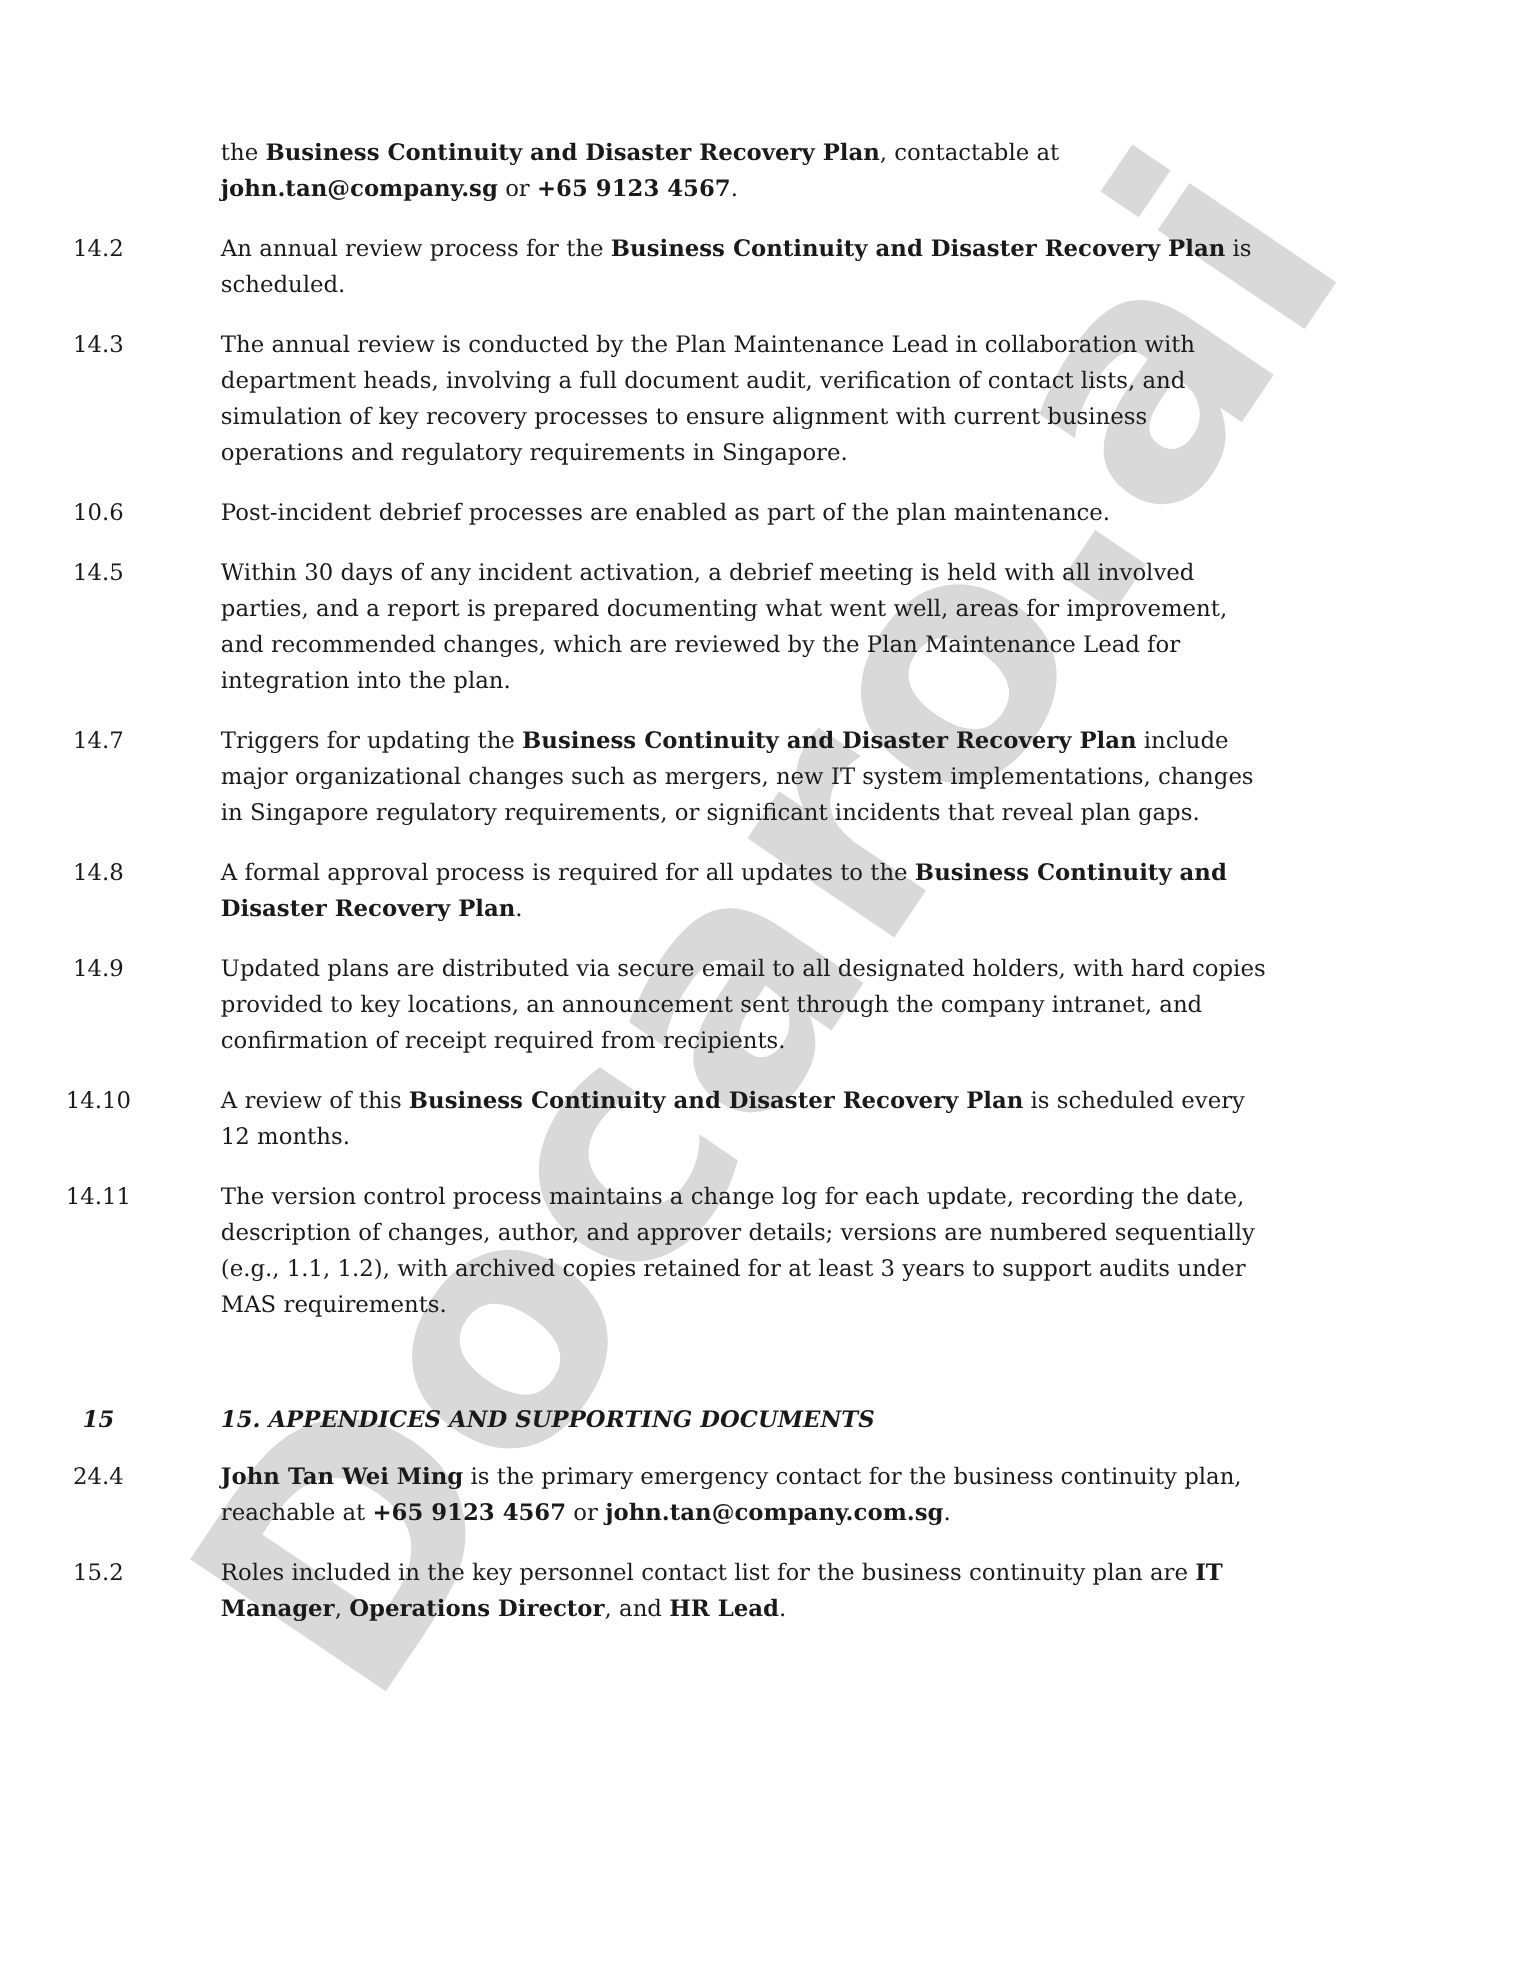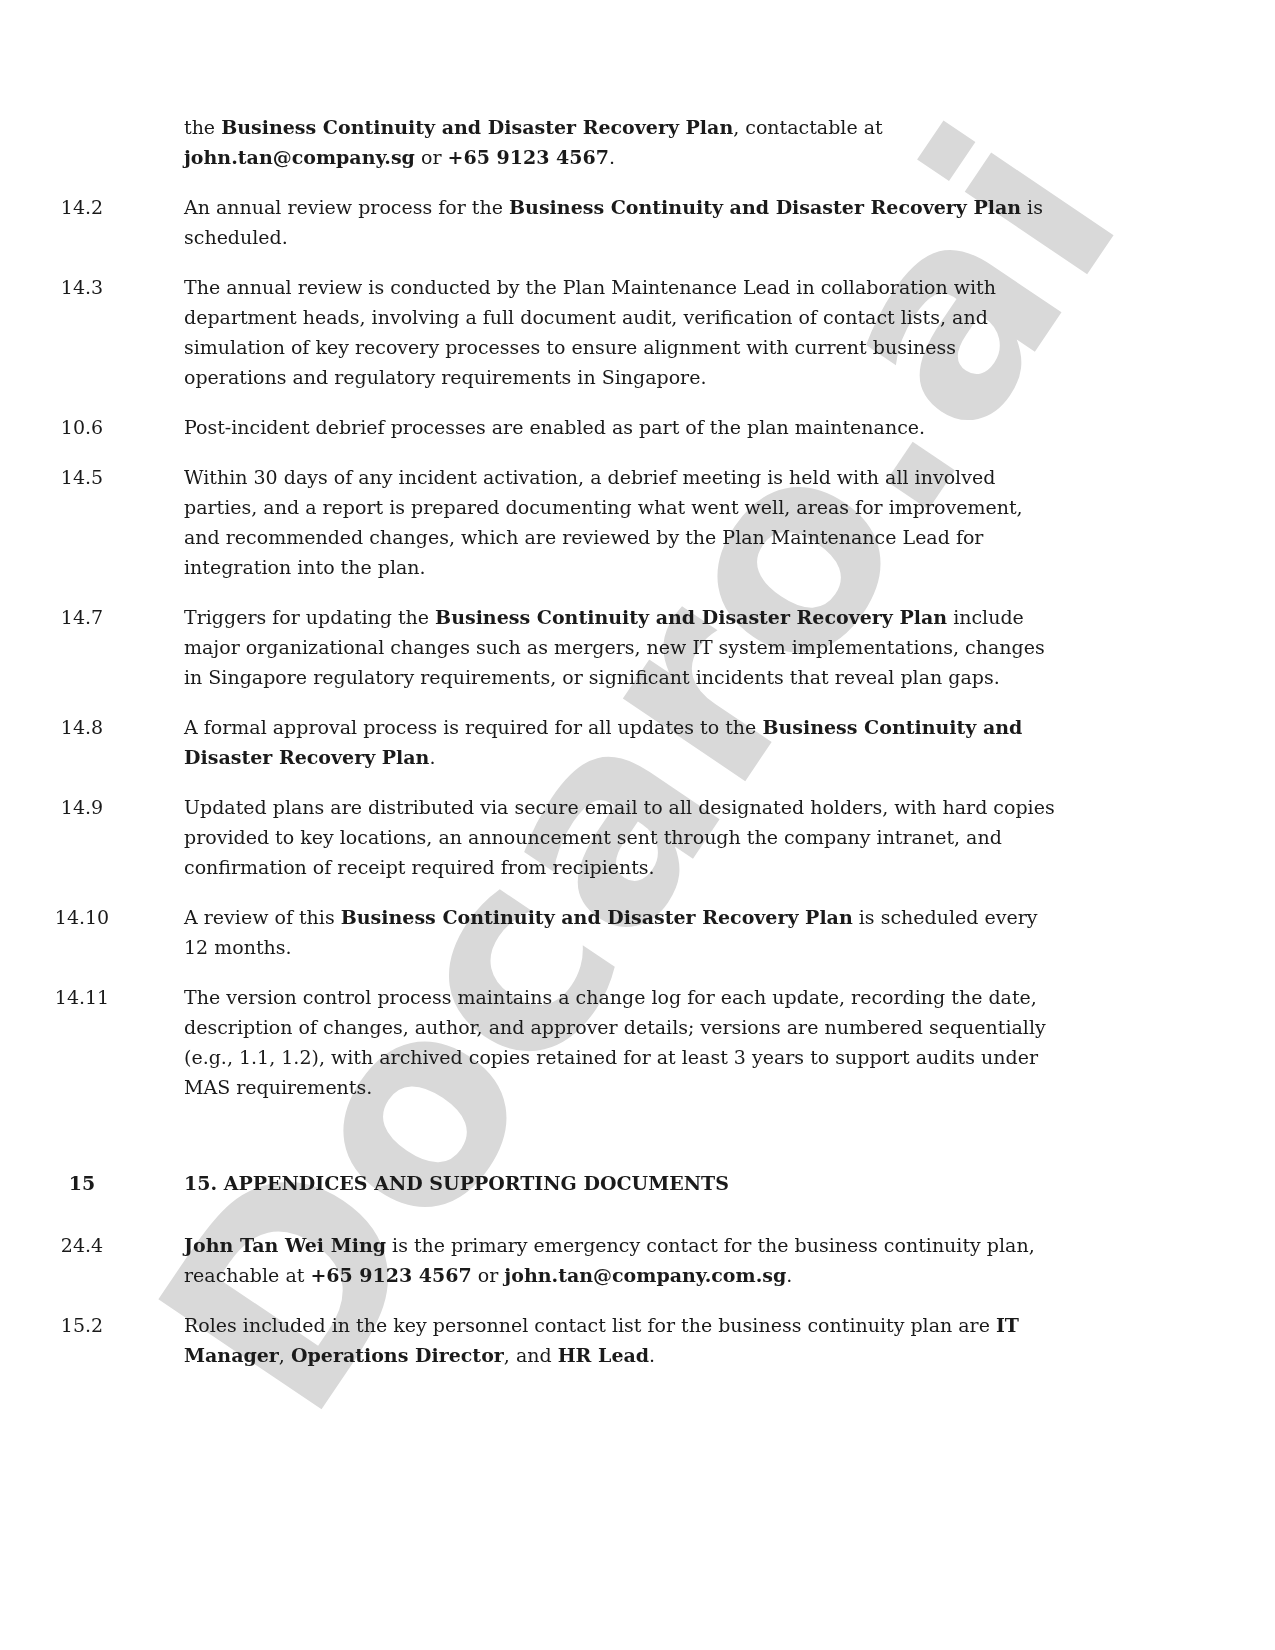--- a/index.html
+++ b/index.html
@@ -64,21 +64,22 @@
     line-height: 30px;
   }
   .text b {
     font-weight: bold;
   }
   .heading .num, .heading .text {
     font-weight: bold;
   }
   .heading {
     margin-top: 66px;
-    margin-bottom: 32px;
+    margin-bottom: 18px;
+    font-style: italic;
   }
   .nonum .num { visibility: hidden; }
 </style>
 </head>
 <body>
 
 <div class="page">
   <div class="watermark">Docaro.ai</div>
 
   <div class="content">

